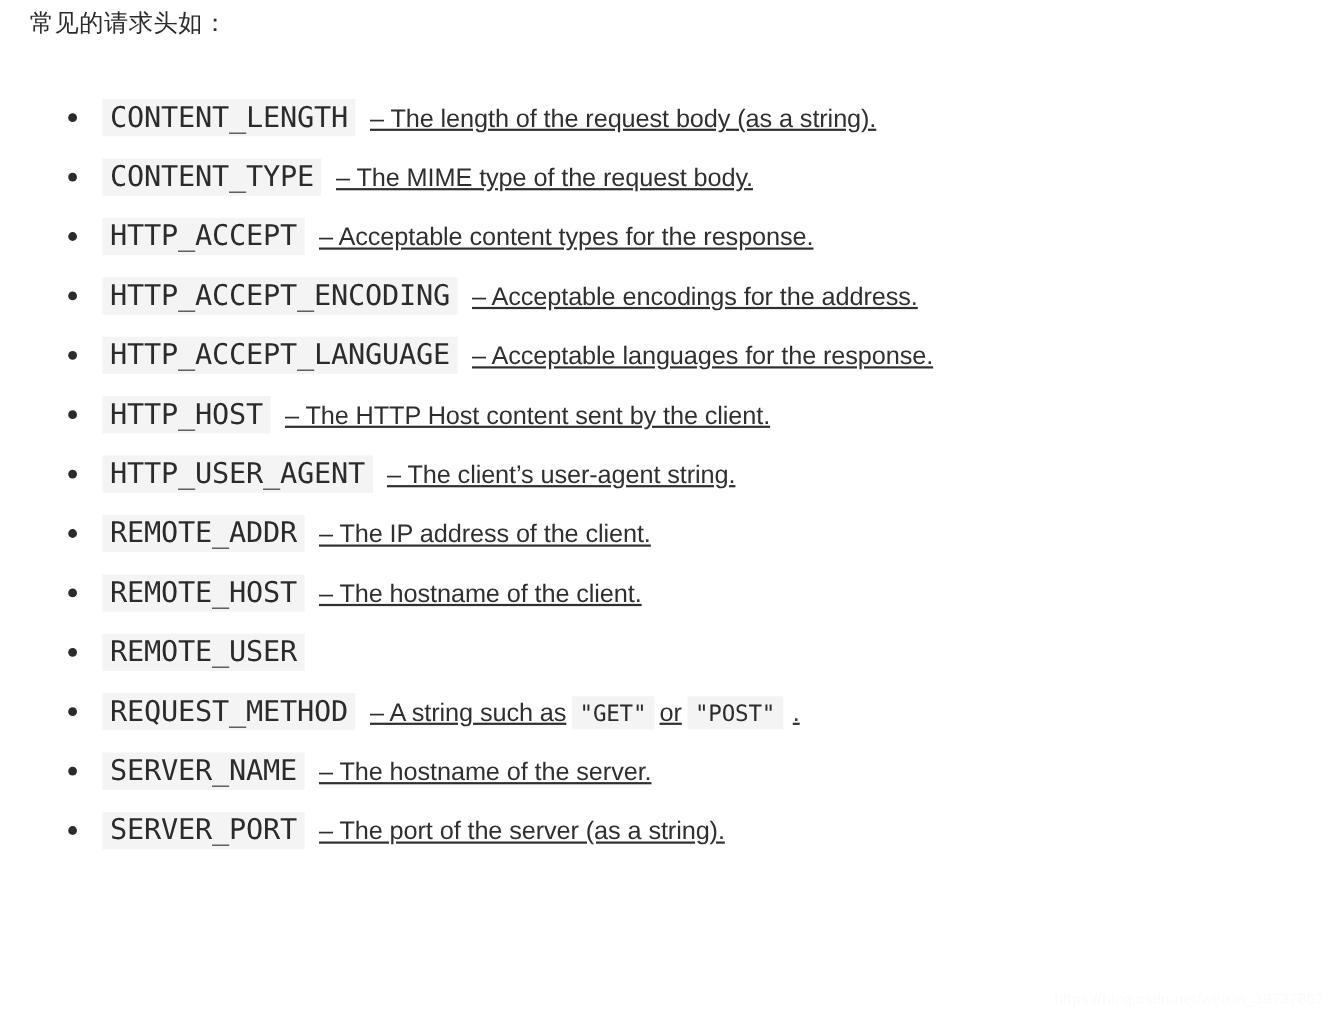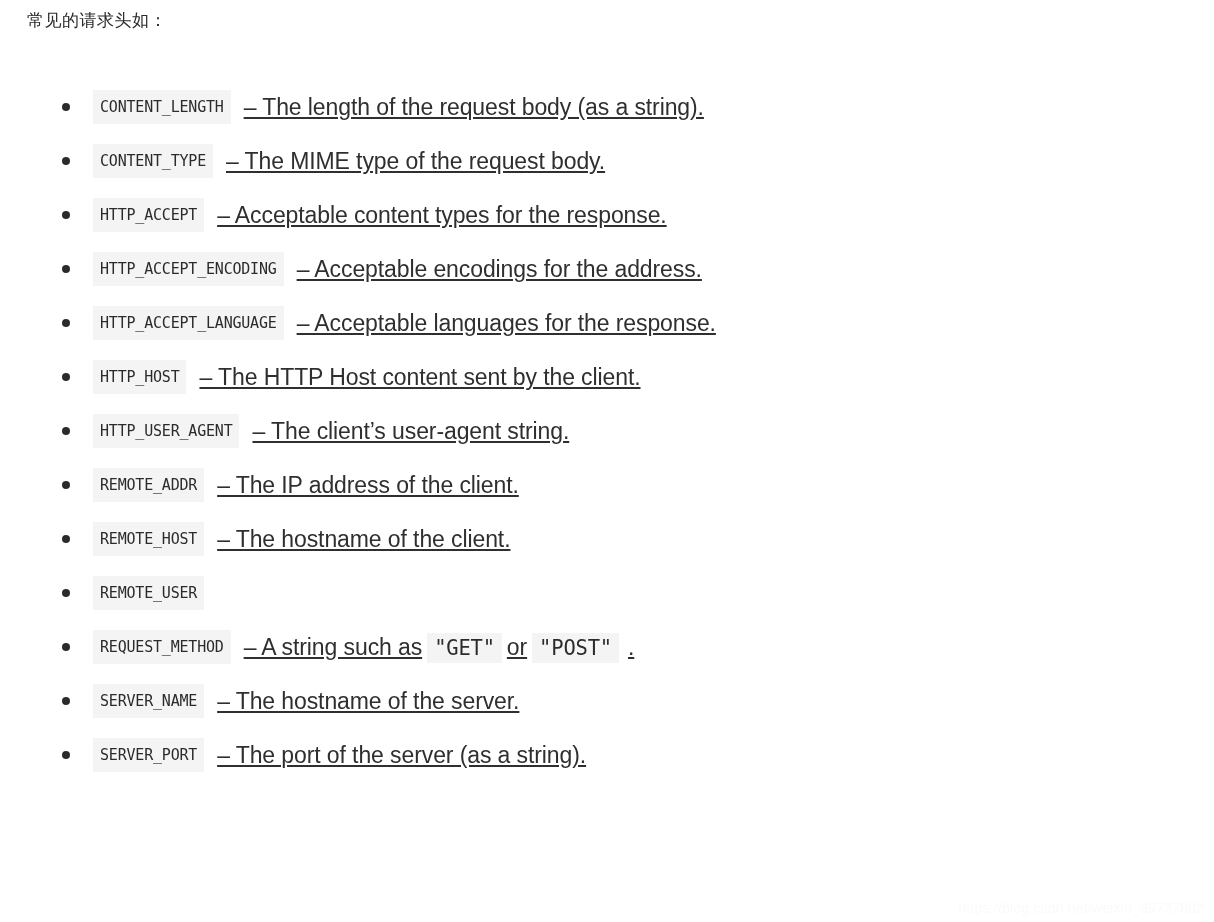--- a/index.html
+++ b/index.html
@@ -19,21 +19,21 @@
 
   .page {
     position: absolute;
     inset: 0;
   }
 
   .heading {
     position: absolute;
     left: 27px;
     top: 4px;
-    font-size: 17px;
+    font-size: 22px;
     line-height: 34px;
     color: #2b2b2b;
     letter-spacing: 0.5px;
     white-space: nowrap;
   }
 
   .list {
     position: absolute;
     left: 0;
     top: 80px;
@@ -61,21 +61,21 @@
     margin-top: -4px;
     border-radius: 50%;
     background: #2b2b2b;
   }
 
   .code {
     display: inline-block;
     background: #f4f4f4;
     color: #2b2b2b;
     font-family: "DejaVu Sans Mono", "Liberation Mono", monospace;
-    font-size: 15px;
+    font-size: 26px;
     line-height: 34px;
     padding: 0 7px;
     white-space: nowrap;
     letter-spacing: -0.2px;
   }
 
   .desc {
     font-size: 23px;
     line-height: 34px;
     color: #2f2f2f;

